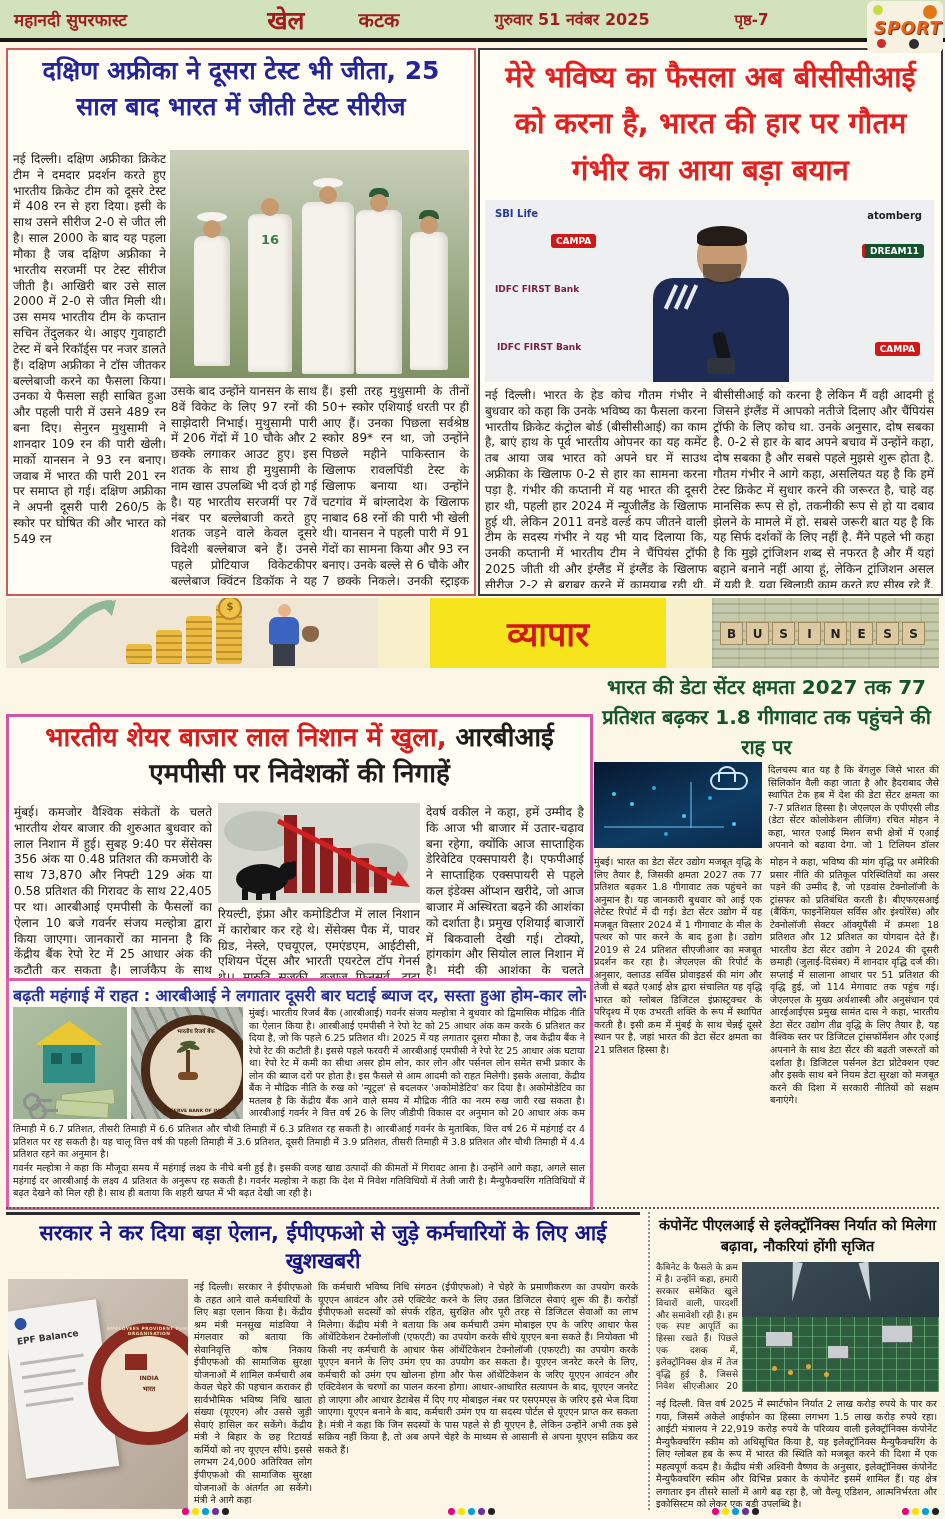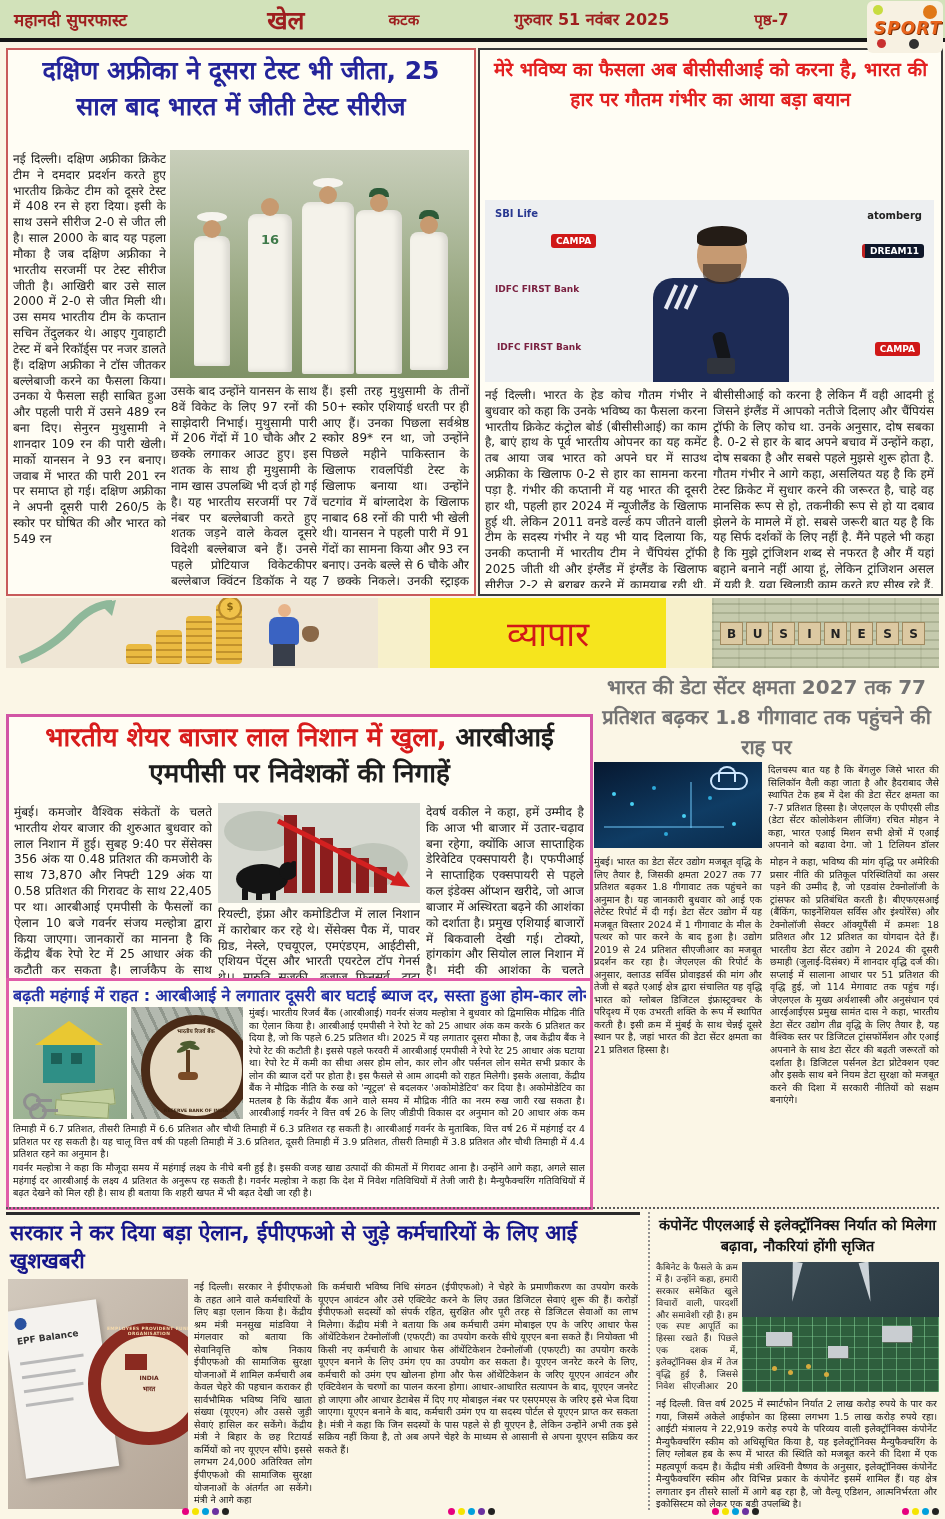--- a/index.html
+++ b/index.html
@@ -3,21 +3,21 @@
 <meta charset="utf-8">
 <style>
   html,body{margin:0;padding:0;}
   body{font-family:"DejaVu Sans","Liberation Sans",sans-serif;background:#e8e4d4;}
   .page{position:relative;width:945px;height:1519px;background:#fbf6e6;overflow:hidden;margin:0 auto;}
   
   .masthead{position:absolute;left:0;top:0;width:945px;height:38px;background:#d2e2ba;border-bottom:4px solid #161616;display:flex;align-items:center;color:#9e1e1e;font-weight:bold;}
   .mh{white-space:nowrap;}
   .mh.paper{margin-left:14px;font-size:17px;}
   .mh.section{margin-left:140px;font-size:25px;}
-  .mh.city{margin-left:84px;font-size:15px;}
+  .mh.city{margin-left:54px;font-size:20px;}
   .mh.date{margin-left:95px;font-size:16px;}
   .mh.pageno{margin-left:85px;font-size:15px;}
   .sport-logo{position:absolute;right:2px;top:1px;width:76px;height:52px;background:#f7f1e2;border-radius:6px;z-index:6;overflow:hidden;}
   .sport-text{position:absolute;left:7px;top:17px;font-size:17px;font-weight:bold;font-style:italic;color:#e8641c;text-shadow:1px 1px 0 #7a2a00;letter-spacing:1px;}
   .ball{position:absolute;border-radius:50%;}
   .ball.b1{width:14px;height:14px;background:#e07818;right:6px;top:4px;}
   .ball.b2{width:10px;height:10px;background:#c8dc40;left:6px;top:4px;}
   .ball.b3{width:10px;height:10px;background:#303030;right:24px;bottom:4px;}
   .ball.b4{width:9px;height:9px;background:#c83030;left:10px;bottom:5px;}
   
@@ -28,57 +28,57 @@
   .hl-sa{margin:3px 20px 0;color:#24249a;font-weight:bold;font-size:25px;line-height:1.45;text-align:center;}
   .photo-cricket{position:absolute;left:162px;top:100px;width:299px;height:228px;background:linear-gradient(180deg,#c9cfbb 0%,#b2bda1 30%,#97a67f 65%,#7f9266 100%);overflow:hidden;}
   .plyr{position:absolute;}
   .plyr .head{position:absolute;left:50%;transform:translateX(-50%);top:-16px;width:18px;height:18px;border-radius:50%;background:#c79a70;}
   .plyr .torso{width:100%;height:100%;background:#f4f2ea;border-radius:8px 8px 2px 2px;box-shadow:inset -4px 0 6px rgba(0,0,0,.12);}
   .plyr .hat{position:absolute;left:50%;transform:translateX(-50%);top:-24px;width:30px;height:10px;border-radius:50%;background:#f6f4ee;}
   .plyr .cap{position:absolute;left:50%;transform:translateX(-50%);top:-22px;width:20px;height:9px;border-radius:8px 8px 0 0;background:#2c5a38;}
   .jersey-no{position:absolute;left:50%;transform:translateX(-50%);top:18px;font-size:13px;font-weight:bold;color:#3f7a4a;}
   
   .art-gg{left:478px;top:48px;width:461px;height:544px;border:2px solid #3c3c3c;}
-  .hl-gg{margin:4px 8px 8px;color:#e32020;font-weight:bold;font-size:19px;line-height:1.6;text-align:center;}
+  .hl-gg{margin:4px 8px 8px;color:#e32020;font-weight:bold;font-size:29px;line-height:1.6;text-align:center;}
   .photo-gg{position:absolute;left:5px;top:150px;width:449px;height:182px;background:#edeff1;overflow:hidden;}
   .chip{position:absolute;font-weight:bold;white-space:nowrap;}
   .chip.box{padding:2px 5px;border-radius:3px;}
   .gg-body{position:absolute;left:168px;top:78px;width:136px;height:104px;background:#1d2b55;border-radius:20px 20px 0 0;}
   .gg-stripe{position:absolute;top:6px;width:4px;height:26px;background:#e8eaf2;transform:rotate(24deg);}
   .gg-head{position:absolute;left:212px;top:28px;width:50px;height:54px;background:#c69a72;border-radius:50% 50% 46% 46%;}
   .gg-hair{position:absolute;left:0;top:-2px;width:50px;height:20px;background:#241c16;border-radius:50% 50% 20% 20%;}
   .gg-beard{position:absolute;left:6px;bottom:-2px;width:38px;height:20px;background:rgba(40,30,22,.55);border-radius:0 0 46% 46%;}
   .gg-mic{position:absolute;left:230px;top:132px;width:13px;height:30px;background:#14161a;border-radius:5px;transform:rotate(-14deg);}
   .gg-micflag{position:absolute;left:222px;top:158px;width:28px;height:16px;background:#30343c;border-radius:3px;}
   
   .band{position:absolute;left:6px;top:598px;width:933px;height:70px;background:#f7f0cb;}
   .band-illust{position:absolute;left:0;top:0;width:372px;height:70px;background:#efe6d5;overflow:hidden;}
   .coin-stack{position:absolute;bottom:4px;background:repeating-linear-gradient(180deg,#eaba41 0 5px,#c2922c 5px 7px);border-radius:4px;}
   .coin-top{position:absolute;border-radius:50%;background:#f0c24a;border:2px solid #b8892a;color:#8a6510;font-size:10px;font-weight:bold;text-align:center;}
   .illust-man-head{position:absolute;width:13px;height:13px;border-radius:50%;background:#e8b48a;}
   .illust-man-body{position:absolute;width:30px;height:28px;border-radius:8px 8px 4px 4px;background:#3a63c2;}
   .illust-man-legs{position:absolute;width:22px;height:22px;background:#383e4a;}
   .illust-bag{position:absolute;width:17px;height:16px;border-radius:40% 40% 50% 50%;background:#8a6848;}
   .vyapar-box{position:absolute;left:424px;top:0;width:236px;height:70px;background:#f6e51d;display:flex;align-items:center;justify-content:center;}
-  .vyapar-box span{color:#d21717;font-size:34px;font-weight:normal;}
+  .vyapar-box span{color:#d21717;font-size:34px;font-weight:bold;}
   .band-biz{position:absolute;right:0;top:0;width:227px;height:70px;background:#c5caad;background-image:repeating-linear-gradient(0deg,rgba(85,95,60,.22) 0 2px,transparent 2px 9px),repeating-linear-gradient(90deg,rgba(85,95,60,.10) 0 2px,transparent 2px 26px);overflow:hidden;}
   .tiles{position:absolute;left:8px;top:24px;display:flex;gap:3px;}
   .tile{width:21px;height:21px;background:#dcc9a2;border:1px solid #a08a60;display:flex;align-items:center;justify-content:center;font-size:12px;font-weight:bold;color:#222;}
   
   .art-stock{left:6px;top:714px;width:581px;height:300px;border:3px solid #d155a5;}
   .hl-stock{margin:2px 6px 0;font-size:26px;font-weight:bold;line-height:1.4;text-align:center;}
   .hl-stock .red{color:#d81c1c;}
   .hl-stock .blk{color:#1d1d1d;}
   .img-bear{position:absolute;left:209px;top:86px;width:202px;height:100px;background:#d7d9d1;overflow:hidden;}
   .map-blob{position:absolute;background:#bfc5ba;border-radius:50%;}
   .bar-row{position:absolute;left:66px;top:10px;display:flex;align-items:flex-end;gap:5px;height:80px;}
   .bar{width:13px;background:#8c1d1d;}
   
   .art-dc{left:594px;top:672px;width:345px;height:532px;background:transparent;}
-  .hl-dc{margin:0 2px;font-size:20px;font-weight:bold;color:#737373;line-height:1.5;text-align:center;}
+  .hl-dc{margin:0 2px;font-size:20px;font-weight:bold;color:#14532d;line-height:1.5;text-align:center;}
   .img-dc{position:absolute;left:0;top:90px;width:168px;height:86px;background:linear-gradient(160deg,#071830,#0f3c64 60%,#0a2a4a);overflow:hidden;}
   .dc-cloud{position:absolute;right:14px;top:10px;width:34px;height:14px;background:transparent;border:2px solid #cfe8ff;border-radius:10px;}
   .dc-cloud:before{content:"";position:absolute;left:6px;top:-8px;width:14px;height:14px;border:2px solid #cfe8ff;border-bottom:none;border-radius:50% 50% 0 0;background:transparent;}
   .dc-dots{position:absolute;left:18px;top:30px;width:4px;height:4px;border-radius:50%;background:#49cff2;box-shadow:18px 10px 0 #49cff2,40px -6px 0 #2ea8d8,70px 22px 0 #49cff2,96px 4px 0 #2ea8d8,120px 30px 0 #49cff2,52px 40px 0 #2ea8d8;}
   .dc-line{position:absolute;background:rgba(110,200,250,.5);}
   
   .art-rbi{left:6px;top:978px;width:581px;height:226px;border:3px solid #e05da8;}
   .hl-rbi{margin:3px 4px 0;font-size:16px;font-weight:bold;color:#2431a6;text-align:center;white-space:nowrap;overflow:hidden;}
   .img-house{position:absolute;left:4px;top:26px;width:114px;height:112px;background:linear-gradient(135deg,#aebfa0,#8fa98a);overflow:hidden;}
   .house-roof{position:absolute;left:22px;top:14px;width:0;height:0;border-left:34px solid transparent;border-right:34px solid transparent;border-bottom:24px solid #e9c832;}
@@ -88,21 +88,21 @@
   .key{position:absolute;width:12px;height:12px;border:3px solid #8f8f8f;border-radius:50%;}
   .key:after{content:"";position:absolute;left:10px;top:3px;width:16px;height:3px;background:#8f8f8f;}
   .img-seal{position:absolute;left:122px;top:26px;width:112px;height:112px;background:#b3b9af;background-image:repeating-linear-gradient(65deg,rgba(40,50,40,.25) 0 3px,transparent 3px 12px);overflow:hidden;}
   .rbi-circle{position:absolute;left:10px;top:8px;width:92px;height:92px;border-radius:50%;border:9px solid #4a2b17;background:#e6dac3;}
   .rbi-ring-txt{position:absolute;width:100%;text-align:center;color:#3c2410;font-weight:bold;}
   .rbi-palm-trunk{position:absolute;left:36px;top:26px;width:4px;height:24px;background:#5c3c20;}
   .rbi-frond{position:absolute;width:16px;height:5px;border-radius:50%;background:#4c5c30;}
   .rbi-tiger{position:absolute;left:28px;top:48px;width:20px;height:8px;border-radius:4px;background:#7a4a26;}
   
   .art-epfo{left:6px;top:1212px;width:634px;height:298px;border-top:3px solid #2b2b2b;background:transparent;}
-  .hl-epfo{margin:4px 4px 16px;font-size:21px;font-weight:bold;color:#15158a;line-height:1.35;}
+  .hl-epfo{margin:4px 4px 16px;font-size:21px;font-weight:bold;color:#15158a;line-height:1.35;text-align:center;}
   .img-epfo{position:absolute;left:2px;top:64px;width:180px;height:230px;background:linear-gradient(135deg,#d2c9bd,#b4a596);overflow:hidden;}
   .epf-card{position:absolute;left:6px;top:26px;width:94px;height:168px;background:#f4f2ee;transform:rotate(-8deg);box-shadow:2px 3px 6px rgba(0,0,0,.25);}
   .epf-card .line{position:absolute;left:10px;height:3px;background:#b9b9b9;}
   .epf-label{position:absolute;left:10px;top:26px;font-size:9px;color:#333;font-weight:bold;}
   .epf-minilogo{position:absolute;left:10px;top:8px;width:12px;height:12px;border-radius:50%;background:#2a52a0;}
   .epfo-seal{position:absolute;left:80px;top:44px;width:96px;height:96px;border-radius:50%;border:13px solid #8a2a20;background:#f0e2ca;}
   .epfo-ring-txt{position:absolute;left:-13px;width:122px;text-align:center;font-size:4.4px;font-weight:bold;color:#f2d8ac;letter-spacing:.4px;}
   .epfo-bldg{position:absolute;left:24px;top:18px;width:22px;height:16px;background:#8a2a20;}
   .epfo-txt{position:absolute;width:100%;text-align:center;color:#5c1c12;font-weight:bold;}
   
@@ -172,21 +172,21 @@
     <div class="bt" style="left:314px;top:334px;width:147px;height:204px;">हैं। इसी तरह मुथुसामी के तीनों 50+ स्कोर एशियाई धरती पर ही आए हैं। उनका पिछला सर्वश्रेष्ठ स्कोर 89* रन था, जो उन्होंने पिछले महीने पाकिस्तान के खिलाफ रावलपिंडी टेस्ट के खिलाफ बनाया था। उन्होंने चटगांव में बांग्लादेश के खिलाफ नाबाद 68 रनों की पारी भी खेली थी। यानसन ने पहली पारी में 91 गेंदों का सामना किया और 93 रन बनाए। उनके बल्ले से 6 चौके और 7 छक्के निकले। उनकी स्ट्राइक रेट 102.20 की रही। इस खिलाड़ी ने मुथुसामी के साथ मिलकर 106 गेंदों में 97 रनों की शानदार साझेदारी निभाई। ये उनके टेस्ट करियर का चौथा और भारतीय टीम के खिलाफ दूसरा अर्धशतक रहा। इस खिलाड़ी ने अपने टेस्ट करियर का सर्वश्रेष्ठ स्कोर भी बनाया।</div>
   </section>
 
   <section class="article art-gg">
     <h1 class="hl-gg">मेरे भविष्य का फैसला अब बीसीसीआई को करना है, भारत की हार पर गौतम गंभीर का आया बड़ा बयान</h1>
     <div class="photo-gg">
       <span class="chip" style="left:10px;top:8px;color:#283891;font-size:10px;">SBI Life</span>
       <span class="chip box" style="left:66px;top:34px;background:#d01818;color:#fff;font-size:9px;">CAMPA</span>
       <span class="chip" style="left:10px;top:84px;color:#7a2040;font-size:9px;">IDFC FIRST Bank</span>
       <span class="chip" style="right:12px;top:10px;color:#222;font-size:10px;">atomberg</span>
-      <span class="chip box" style="right:10px;top:44px;background:#0f172a;color:#fff;font-size:9px;border-left:3px solid #c02020;">DREAM11</span>
+      <span class="chip box" style="right:10px;top:44px;background:#14532d;color:#fff;font-size:9px;border-left:3px solid #c02020;">DREAM11</span>
       <span class="chip box" style="right:14px;bottom:26px;background:#d01818;color:#fff;font-size:9px;">CAMPA</span>
       <span class="chip" style="left:12px;bottom:30px;color:#7a2040;font-size:9px;">IDFC FIRST Bank</span>
       <div class="gg-body">
         <span class="gg-stripe" style="left:16px;"></span>
         <span class="gg-stripe" style="left:26px;"></span>
         <span class="gg-stripe" style="left:36px;"></span>
       </div>
       <div class="gg-head">
           <div class="gg-hair"></div>
           <div class="gg-beard"></div>

